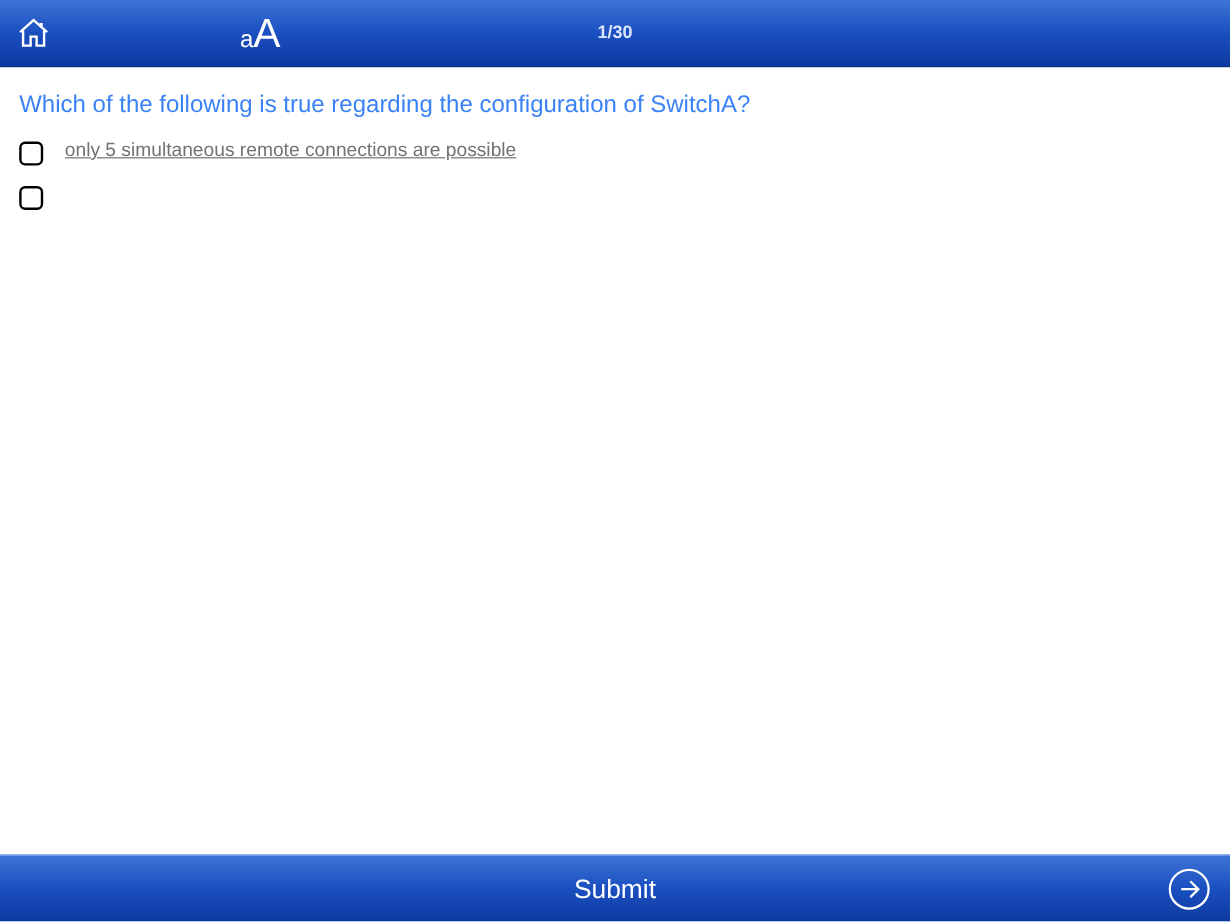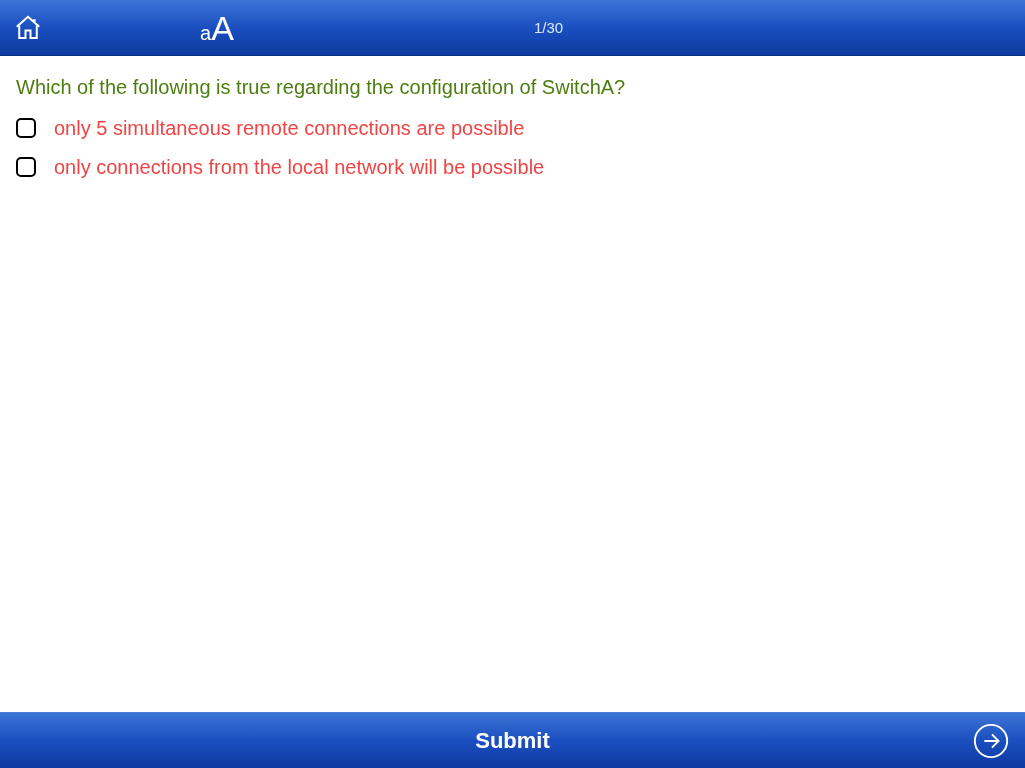--- a/index.html
+++ b/index.html
@@ -32,68 +32,68 @@
     font-weight: 300;
   }
   .font-btn .small-a { font-size: 20px; line-height: 1; }
   .font-btn .big-a { font-size: 34px; line-height: 1; }
   .progress {
     position: absolute;
     left: 50%;
     transform: translateX(-50%);
     font-size: 15px;
     color: #dce6ff;
-    font-weight: 400;
-    margin-left: 36px;
+    font-weight: 700;
   }
 
   .content {
     flex: 1;
     padding: 20px 16px;
     color: #202020;
   }
   .question {
     font-size: 20px;
     margin-bottom: 18px;
-    color: #4d7c0f;
+    color: #3b82f6;
   }
   .option {
     display: flex;
     align-items: flex-start;
     gap: 18px;
     margin-bottom: 16px;
     cursor: pointer;
   }
   .checkbox {
     width: 20px; height: 20px;
     border: 2.5px solid #000;
     border-radius: 5px;
     flex-shrink: 0;
     margin-top: 1px;
   }
   .option-text {
-    font-size: 20px;
-    color: #ef4444;
+    font-size: 16px;
+    color: #737373;
+    text-decoration: underline;
   }
 
   .bottombar {
     height: 56px;
     background: linear-gradient(to bottom, #3d74d6 0%, #1b4fc0 50%, #0d3aa0 100%);
     display: flex;
     align-items: center;
     justify-content: center;
     position: relative;
     color: #fff;
     border-top: 1px solid #4a7bd8;
   }
   .submit-btn {
     font-size: 22px;
     color: #fff;
     cursor: pointer;
-    font-weight: 700;
+    font-weight: 400;
   }
   .next-btn {
     position: absolute;
     right: 14px;
     width: 40px; height: 40px;
     display: flex; align-items: center; justify-content: center;
     cursor: pointer;
   }
   .next-btn svg { width: 38px; height: 38px; stroke: #fff; fill: none; stroke-width: 2; }
 </style>
@@ -117,21 +117,20 @@
 
 <div class="content">
   <div class="question">Which of the following is true regarding the configuration of SwitchA?</div>
 
   <div class="option">
     <div class="checkbox"></div>
     <div class="option-text">only 5 simultaneous remote connections are possible</div>
   </div>
   <div class="option">
     <div class="checkbox"></div>
-    <div class="option-text">only connections from the local network will be possible</div>
   </div>
 </div>
 
 <div class="bottombar">
   <div class="submit-btn">Submit</div>
   <div class="next-btn">
     <svg viewBox="0 0 40 40">
       <circle cx="20" cy="20" r="17"></circle>
       <path d="M13 20 H27 M21 13 L28 20 L21 27"></path>
     </svg>

